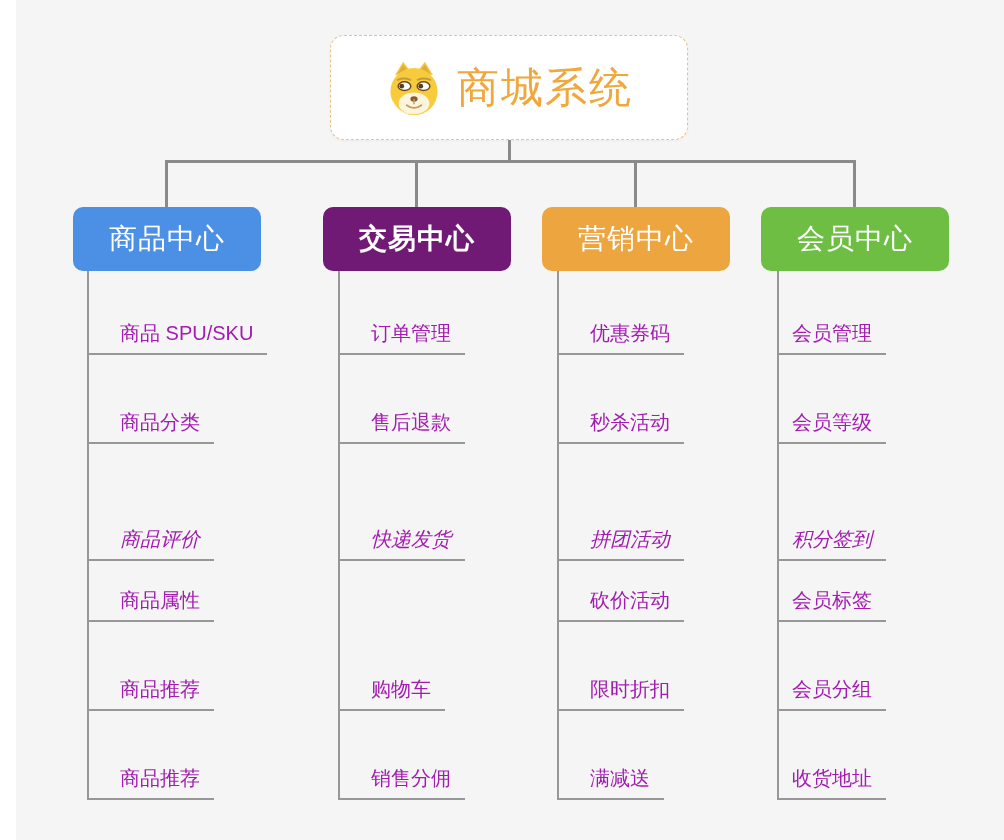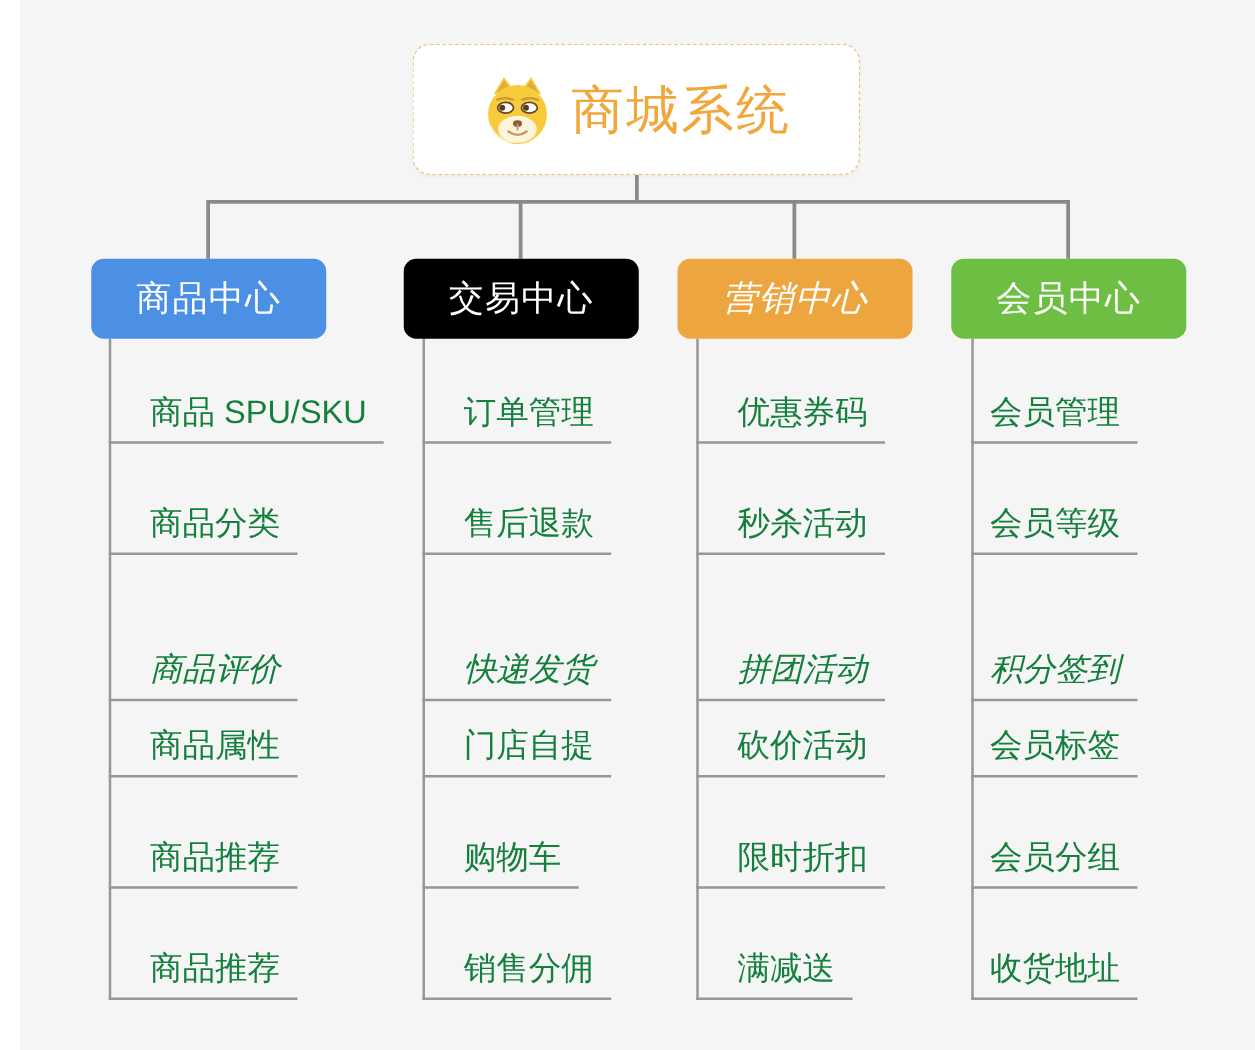--- a/index.html
+++ b/index.html
@@ -38,28 +38,28 @@
 
   
   .branch {
     position:absolute; top:207px; width:188px; height:64px;
     border-radius:10px; color:#FFFFFF; font-size:28px;
     display:flex; align-items:center; justify-content:center;
     letter-spacing:1px;
   }
   .branch.b1 { left:57px; }
   .branch.b2 { left:307px; }
-  .branch.b3 { left:526px;font-style:italic; }
+  .branch.b3 { left:526px; }
   .branch.b4 { left:745px; }
 
   
   .leaf {
     position:absolute; height:42px; box-sizing:border-box;
     padding:0 14px 6px 33px; border-bottom:2px solid #979797;
-    font-size:26px; color:#15803d; white-space:nowrap;
+    font-size:20px; color:#a21caf; white-space:nowrap;
     display:flex; align-items:flex-end;
   }
   .leaf.c1 { left:71px; }
   .leaf.c2 { left:322px; }
   .leaf.c3 { left:541px; }
   .leaf.c4 { left:761px;padding-left:15px; }
   .leaf.r1 { top:313px; }
   .leaf.r2 { top:402px; }
   .leaf.r3 { top:519px;font-style:italic; }
   .leaf.r4 { top:580px; }
@@ -101,35 +101,34 @@
   <div class="line drop d2"></div>
   <div class="line drop d3"></div>
   <div class="line drop d4"></div>
 
   <div class="trunk c1"></div>
   <div class="trunk c2"></div>
   <div class="trunk c3"></div>
   <div class="trunk c4"></div>
 
   <div class="branch b1" style="background: rgb(76, 144, 230);">商品中心</div>
-  <div class="branch b2" style="background: #000000;">交易中心</div>
+  <div class="branch b2" style="background: #701a75; font-weight: bold;">交易中心</div>
   <div class="branch b3" style="background: rgb(237, 166, 63);">营销中心</div>
   <div class="branch b4" style="background: rgb(109, 190, 67);">会员中心</div>
 
   <div class="leaf c1 r1">商品 SPU/SKU</div>
   <div class="leaf c1 r2">商品分类</div>
   <div class="leaf c1 r3">商品评价</div>
   <div class="leaf c1 r4">商品属性</div>
   <div class="leaf c1 r5">商品推荐</div>
   <div class="leaf c1 r6">商品推荐</div>
 
   <div class="leaf c2 r1">订单管理</div>
   <div class="leaf c2 r2">售后退款</div>
   <div class="leaf c2 r3">快递发货</div>
-  <div class="leaf c2 r4">门店自提</div>
   <div class="leaf c2 r5">购物车</div>
   <div class="leaf c2 r6">销售分佣</div>
 
   <div class="leaf c3 r1">优惠券码</div>
   <div class="leaf c3 r3">拼团活动</div>
   <div class="leaf c3 r2">秒杀活动</div>
   <div class="leaf c3 r4">砍价活动</div>
   <div class="leaf c3 r5">限时折扣</div>
   <div class="leaf c3 r6">满减送</div>
 

